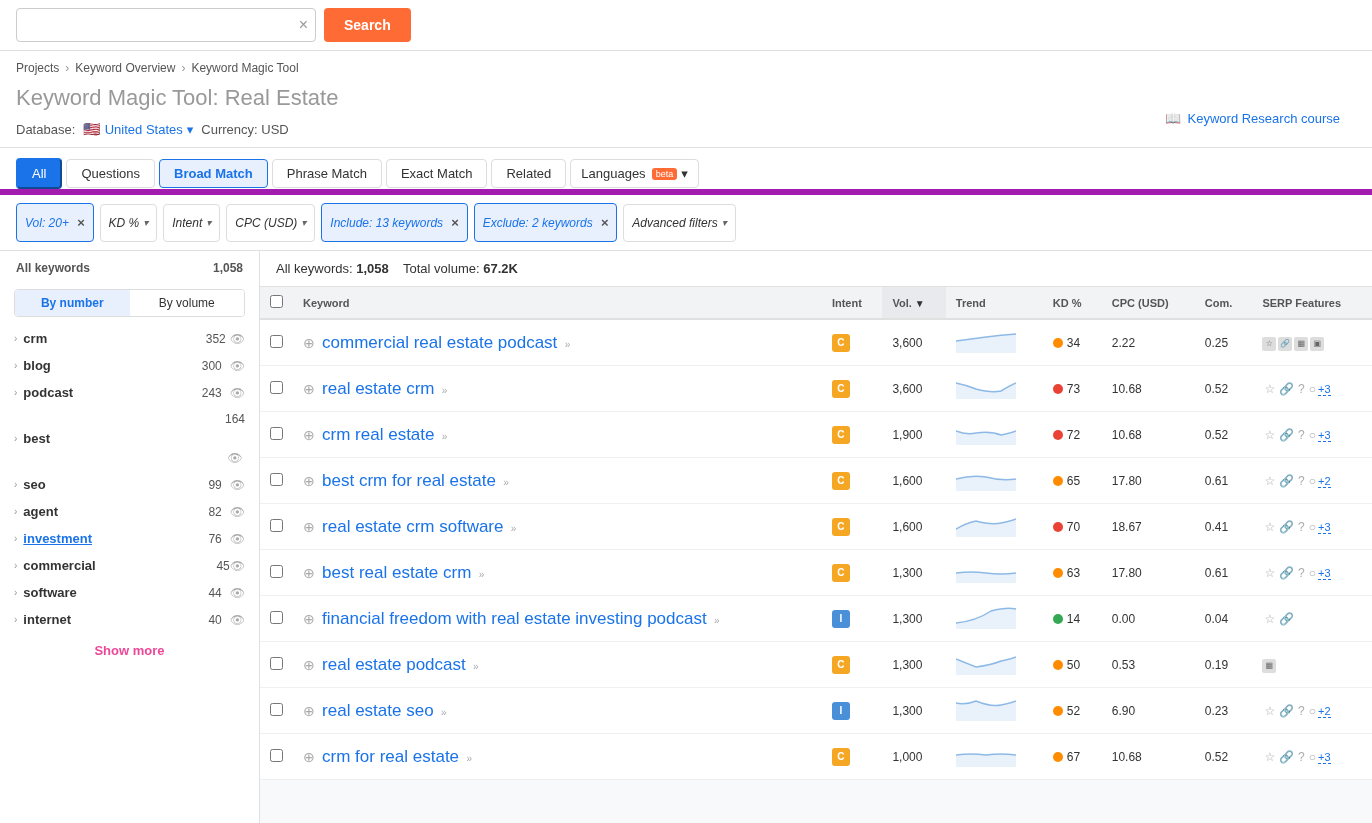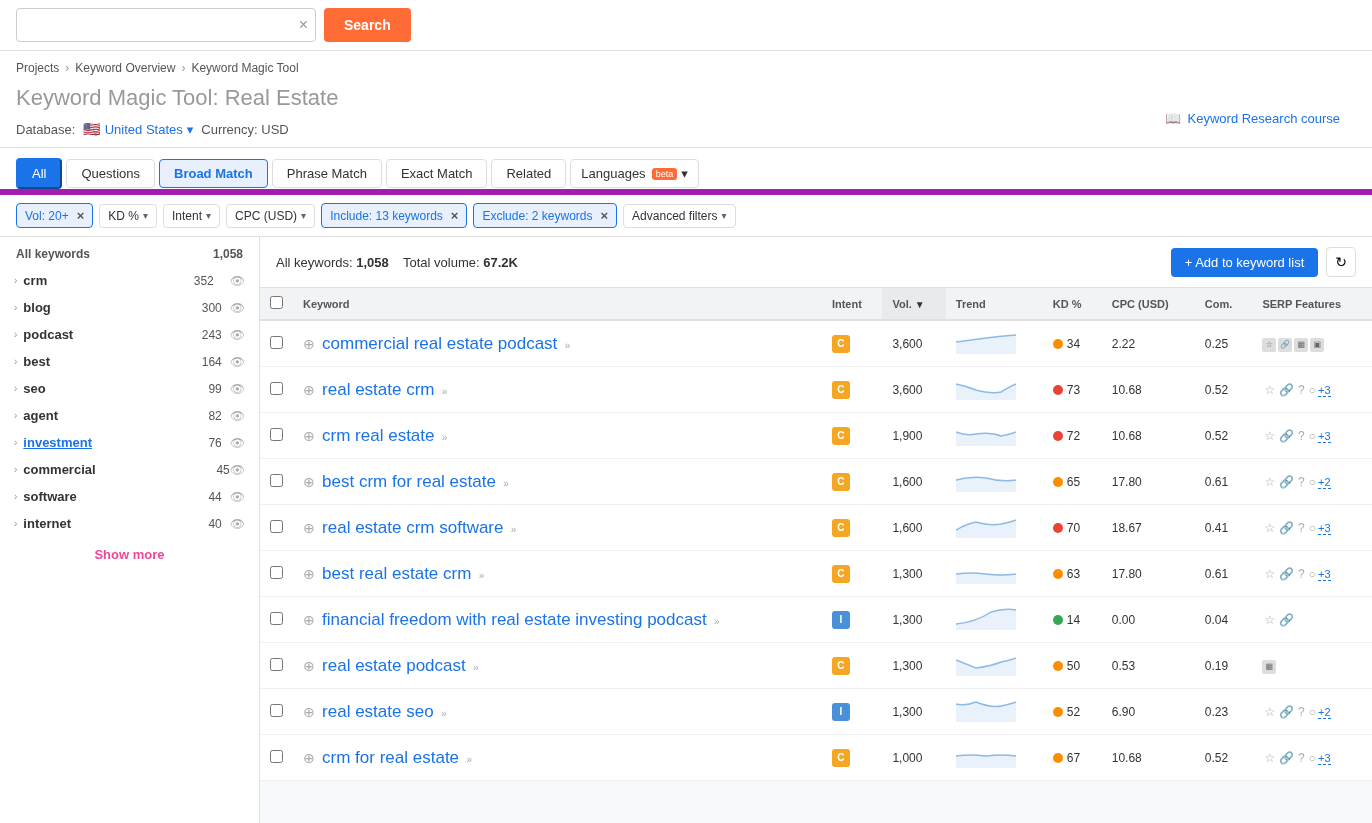--- a/index.html
+++ b/index.html
@@ -29,21 +29,21 @@
     
     .tabs-bar { background: #fff; padding: 10px 16px 0; border-bottom: 6px solid #a21caf; display: flex; align-items: center; gap: 4px; }
     .tab { padding: 6px 14px; border: 1px solid #ddd; border-radius: 4px; cursor: pointer; font-size: 13px; color: #333; background: #fff; text-decoration: none; user-select: none; }
     .tab.active { background: #e8f0fe; border-color: #1a73e8; color: #1a73e8; font-weight: 600; }
     .tab-all { background: #1a73e8; color: #fff; border-color: #1a73e8; border-radius: 4px; padding: 6px 14px; font-size: 13px; cursor: pointer; }
     .tab-languages { display: flex; align-items: center; gap: 4px; padding: 6px 10px; border: 1px solid #ddd; border-radius: 4px; cursor: pointer; font-size: 13px; color: #333; background: #fff; }
     .badge-beta { background: #ff6b35; color: #fff; font-size: 9px; padding: 1px 4px; border-radius: 3px; margin-left: 2px; }
 
     
     .filter-row { background: #fff; padding: 8px 16px; border-bottom: 1px solid #e0e0e0; display: flex; align-items: center; gap: 6px; flex-wrap: wrap; }
-    .filter-chip { display: flex; align-items: center; gap: 4px; border: 1px solid #ddd; border-radius: 4px; padding: 4px 8px; font-size: 12px; color: #333; background: #fff; cursor: pointer; user-select: none; }
+    .filter-chip { display: flex; align-items: center; gap: 4px; border: 1px solid #ddd; border-radius: 4px; padding: 11px 8px; font-size: 12px; color: #333; background: #fff; cursor: pointer; user-select: none; font-style: italic; }
     .filter-chip.active { border-color: #1a73e8; background: #e8f0fe; color: #1a73e8; }
     .filter-chip .chip-x { margin-left: 4px; cursor: pointer; color: #555; font-weight: bold; font-size: 13px; }
     .chip-arrow { font-size: 10px; color: #666; }
 
     
     .main-layout { display: flex; height: calc(823px - 200px); overflow: hidden; }
 
     
     .left-sidebar { width: 260px; background: #fff; border-right: 1px solid #e0e0e0; display: flex; flex-direction: column; overflow-y: auto; }
     .sidebar-header { display: flex; justify-content: space-between; align-items: flex-start; padding: 10px 16px 6px; color: #555; font-size: 12px; font-weight: 600; }
@@ -173,27 +173,31 @@
   </div>
 </div>
 
 <div class="main-layout">
 
   <div class="left-sidebar">
     <div class="sidebar-header">
       <span>All keywords</span>
       <span>1,058</span>
     </div>
+    <div class="sidebar-toggle">
+      <button class="toggle-btn active">By number</button>
+      <button class="toggle-btn">By volume</button>
+    </div>
 
     <div class="sidebar-item">
       <div class="sidebar-item-left">
         <span class="sidebar-chevron">›</span>
         <span class="sidebar-label">crm</span>
       </div>
-      <div style="display:flex;align-items:flex-end;gap:16px;">
+      <div style="display:flex;align-items:flex-end;gap:4px;">
         <span class="sidebar-count">352</span>
         <span class="sidebar-eye">👁</span>
       </div>
     </div>
 
     <div class="sidebar-item">
       <div class="sidebar-item-left">
         <span class="sidebar-chevron">›</span>
         <span class="sidebar-label">blog</span>
       </div>
@@ -212,21 +216,21 @@
         <span class="sidebar-count">243</span>
         <span class="sidebar-eye">👁</span>
       </div>
     </div>
 
     <div class="sidebar-item">
       <div class="sidebar-item-left">
         <span class="sidebar-chevron">›</span>
         <span class="sidebar-label">best</span>
       </div>
-      <div style="display:flex;align-items:center;gap:8px;">
+      <div style="display:flex;align-items:center;gap:25px;flex-direction:column;">
         <span class="sidebar-count">164</span>
         <span class="sidebar-eye">👁</span>
       </div>
     </div>
 
     <div class="sidebar-item">
       <div class="sidebar-item-left">
         <span class="sidebar-chevron">›</span>
         <span class="sidebar-label">seo</span>
       </div>
@@ -293,24 +297,20 @@
 
     <div class="sidebar-show-more">Show more</div>
   </div>
 
   <div class="right-content">
     <div class="content-header">
       <div class="content-stats">
         <span>All keywords: </span><strong>1,058</strong>
         &nbsp;&nbsp;
         <span>Total volume: </span><strong>67.2K</strong>
-      </div>
-      <div style="display:flex;gap:8px;align-items:center;">
-        <button class="add-keyword-btn">+ Add to keyword list</button>
-        <button style="background:#fff;border:1px solid #ddd;border-radius:4px;padding:6px 8px;cursor:pointer;font-size:14px;">↻</button>
       </div>
     </div>
 
     <table class="kw-table">
       <thead>
         <tr>
           <th style="width:30px;">
             <input type="checkbox" style="">
           </th>
           <th>Keyword</th>

